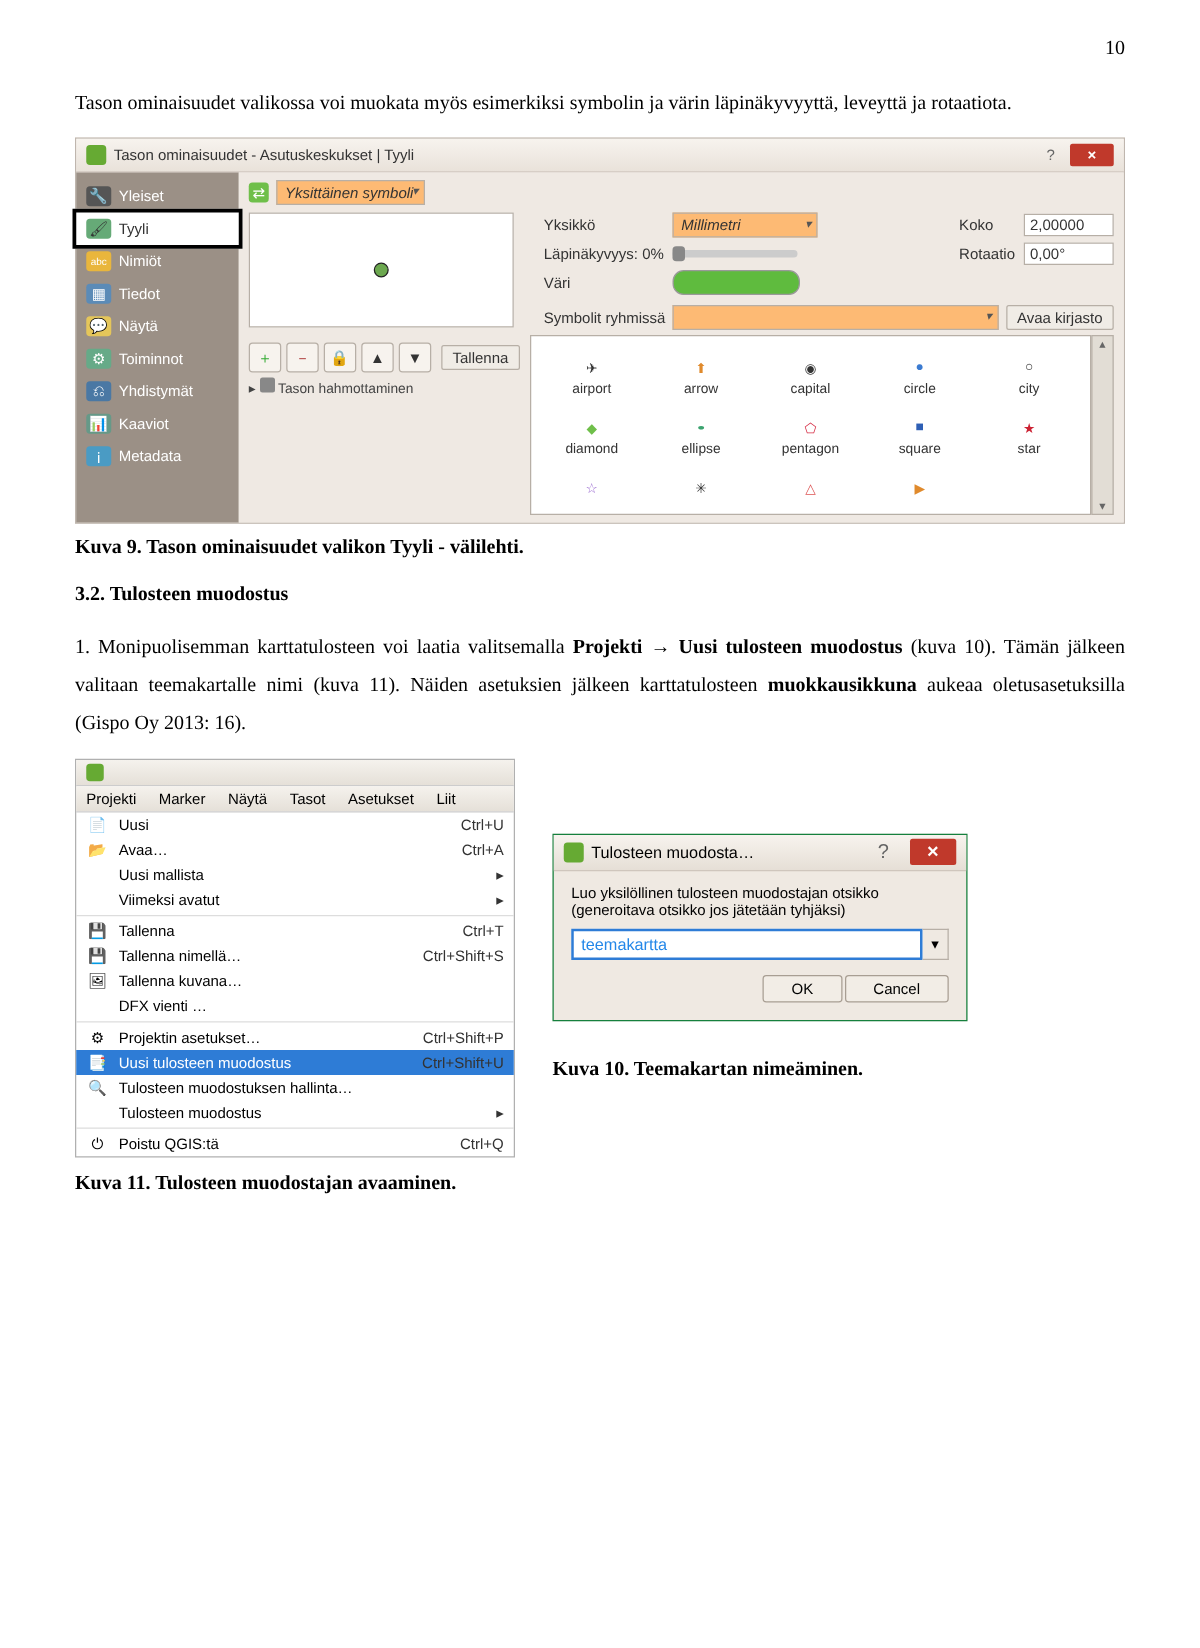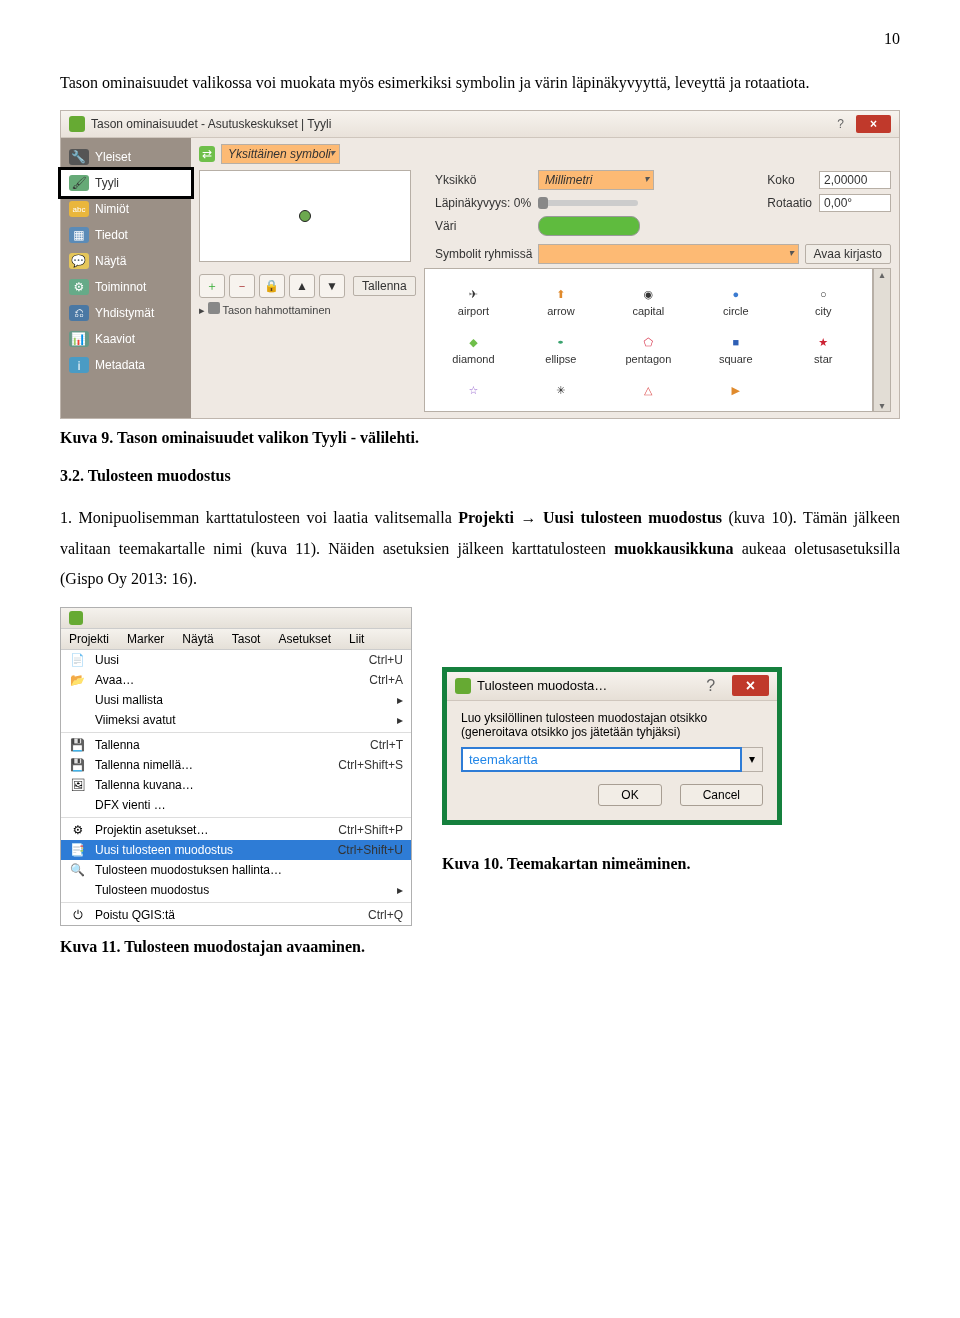--- a/index.html
+++ b/index.html
@@ -111,30 +111,30 @@
   .mitem .msc { color:#333; font-size:12px;}
   .mitem .marrow { color:#333; }
   .mitem.sel { background:#2e7cd6; color:#fff;}
   .sep { border-top:1px solid #ddd; margin:2px 0;}
 
   
   .win3 {
     font-family: Tahoma, Arial, sans-serif;
     font-size: 12px.5;
     background: #efe9e2;
-    border: 5px solid #15803d;
+    border: 1px solid #15803d;
     width: 330px;
   }
   .win3 .titlebar { background: linear-gradient(#f7f3ee,#e6dfd6); padding:5px 8px; display:flex; align-items:center; justify-content:space-between; border-bottom:1px solid #cfc6bd;}
   .win3 .titlebar .logo3 { width:16px; height:16px; background:#6a3; border-radius:3px; margin-right:6px;}
   .win3 .bod { padding:10px 14px 14px; font-size: 12px;}
   .win3 .field { display:flex; margin-top:8px;}
   .win3 .finput { flex:1; border:2px solid #2e7cd6; padding:3px 6px; background:#fff; color:#2387e8; font-size:13px;}
   .win3 .fbtn { width:20px; border:1px solid #b7afa6; border-left:none; display:flex; align-items:center; justify-content:center; cursor:pointer;}
-  .win3 .dlgbtns { display:flex; justify-content:flex-end; gap:18px; margin-top:12px;}
+  .win3 .dlgbtns { display:flex; justify-content:flex-end; gap:2px; margin-top:12px;}
   .win3 .dlgbtn { border:1px solid #a89e93; background:#f2ede6; padding:3px 22px; border-radius:3px; cursor:pointer;}
 
   .figrow { display:flex; gap:30px; align-items:flex-start; margin-top:12px;}
   .figcol2 { margin-top: 60px;}
 </style>
 </head>
 <body>
 
 <div class="page-num">10</div>
 

